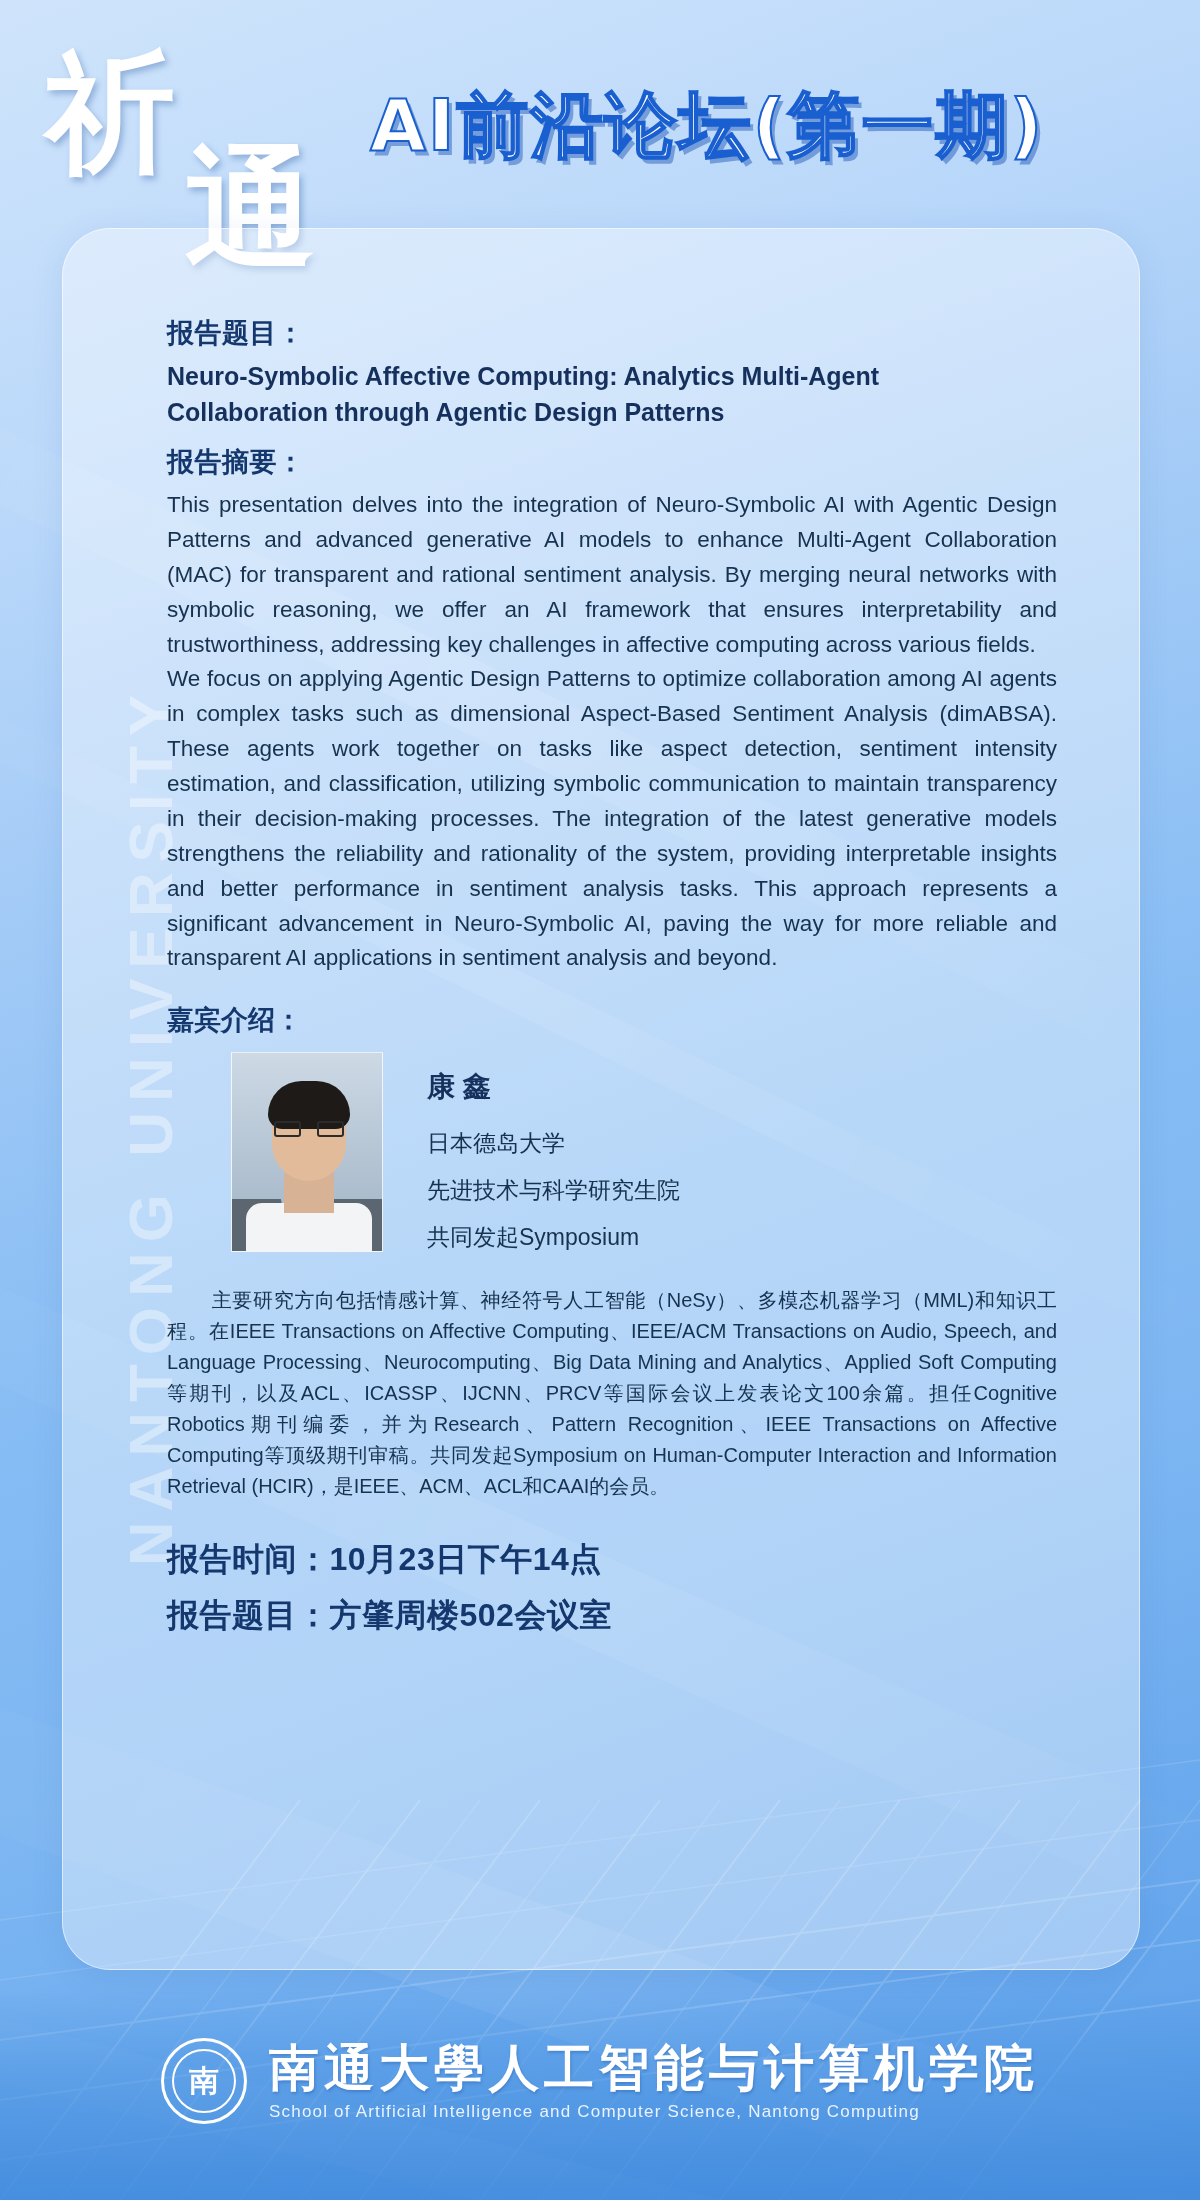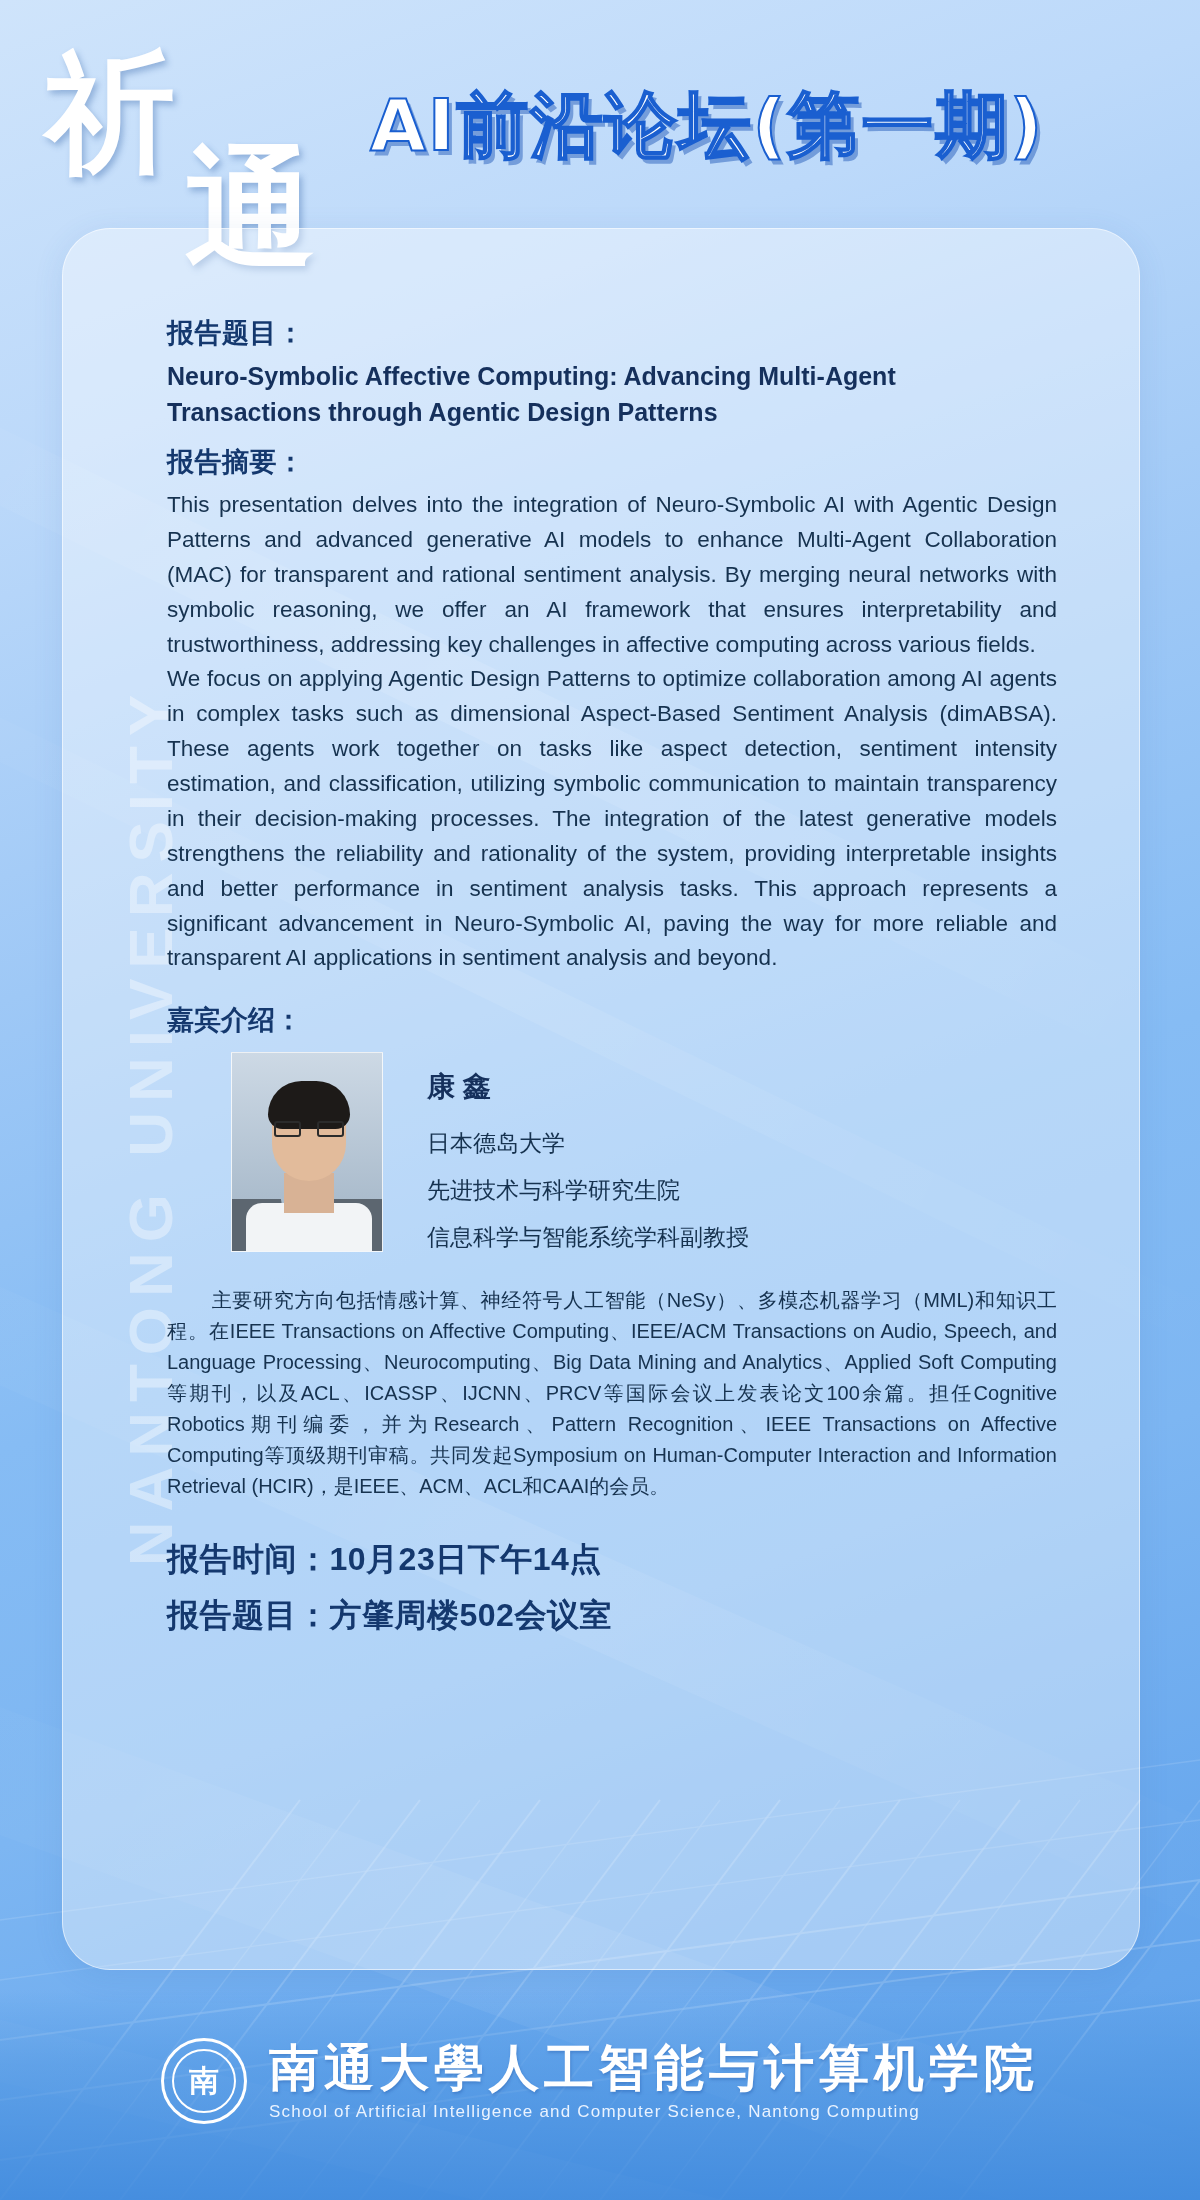--- a/index.html
+++ b/index.html
@@ -254,21 +254,21 @@
       <span class="brand-a">祈</span>
       <span class="brand-b">通</span>
     </div>
     <div class="main-title">AI前沿论坛(第一期)</div>
   </div>
 
   <div class="card">
     <div class="card-inner">
 
       <div class="label">报告题目：</div>
-      <div class="talk-title">Neuro-Symbolic Affective Computing: Advancing Multi-Agent Transactions through Agentic Design Patterns</div>
+      <div class="talk-title">Neuro-Symbolic Affective Computing: Analytics Multi-Agent Collaboration through Agentic Design Patterns</div>
 
       <div class="label">报告摘要：</div>
       <div class="abstract">
         <p>This presentation delves into the integration of Neuro-Symbolic AI with Agentic Design Patterns and advanced generative AI models to enhance Multi-Agent Collaboration (MAC) for transparent and rational sentiment analysis. By merging neural networks with symbolic reasoning, we offer an AI framework that ensures interpretability and trustworthiness, addressing key challenges in affective computing across various fields.</p>
         <p>We focus on applying Agentic Design Patterns to optimize collaboration among AI agents in complex tasks such as dimensional Aspect-Based Sentiment Analysis (dimABSA). These agents work together on tasks like aspect detection, sentiment intensity estimation, and classification, utilizing symbolic communication to maintain transparency in their decision-making processes. The integration of the latest generative models strengthens the reliability and rationality of the system, providing interpretable insights and better performance in sentiment analysis tasks. This approach represents a significant advancement in Neuro-Symbolic AI, paving the way for more reliable and transparent AI applications in sentiment analysis and beyond.</p>
       </div>
 
       <div class="guest-label">嘉宾介绍：</div>
 
       <div class="guest-row">
@@ -282,21 +282,21 @@
           <div class="hair"></div>
           <div class="glasses">
               <i></i>
               <i></i>
             </div>
         </div>
         <div class="guest-info">
           <div class="guest-name">康 鑫</div>
           <div class="guest-line">日本德岛大学</div>
           <div class="guest-line">先进技术与科学研究生院</div>
-          <div class="guest-line">信息科学与智能系统学科副教授</div>
+          <div class="guest-line">共同发起Symposium</div>
         </div>
       </div>
 
       <div class="bio"><span class="indent"></span><span>主要研究方向包括情感计算、神经符号人工智能（NeSy）、多模态机器学习（MML)和知识工程。在IEEE Transactions on Affective Computing、IEEE/ACM Transactions on Audio, Speech, and Language Processing、Neurocomputing、Big Data Mining and Analytics、Applied Soft Computing等期刊，以及ACL、ICASSP、IJCNN、PRCV等国际会议上发表论文100余篇。担任Cognitive Robotics期刊编委，并为Research、Pattern Recognition、IEEE Transactions on Affective Computing等顶级期刊审稿。共同发起Symposium on Human-Computer Interaction and Information Retrieval (HCIR)，是IEEE、ACM、ACL和CAAI的会员。</span></div>
 
       <div class="meta">
         <div class="meta-line">报告时间：10月23日下午14点</div>
         <div class="meta-line">报告题目：方肇周楼502会议室</div>
       </div>
 

